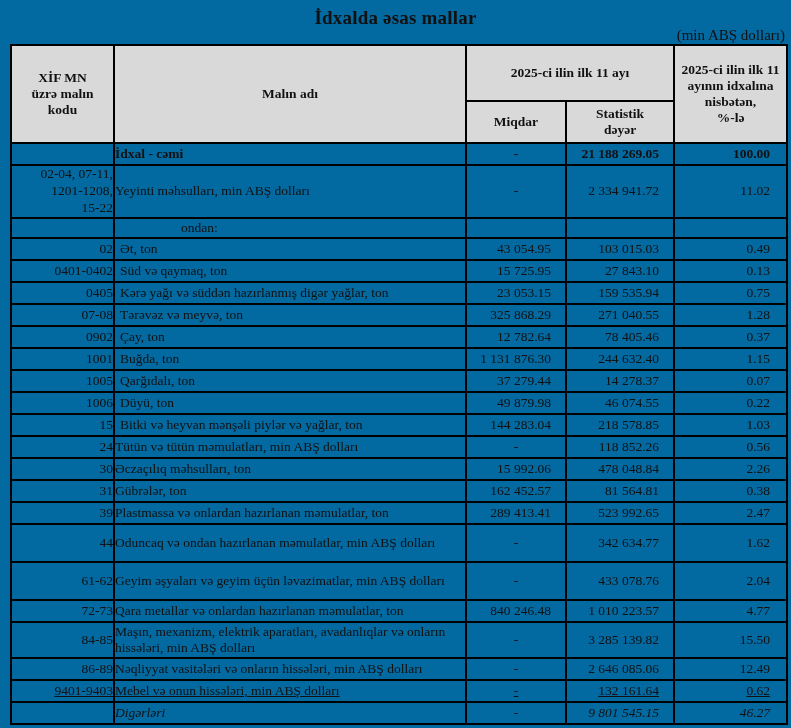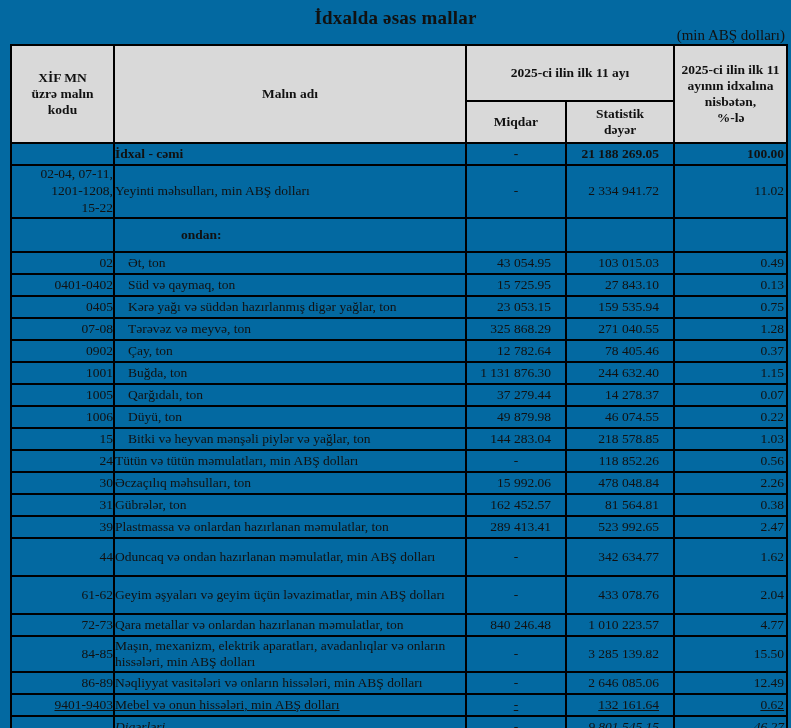--- a/index.html
+++ b/index.html
@@ -59,24 +59,24 @@
   tr.hrow2 { height: 42px; }
 
   td.code {
     text-align: right;
     padding-left: 4px;
     white-space: pre-line;
     line-height: 1.25;
   }
   td.name { text-align: left; padding-right: 4px; }
   td.name.ind0 { }
-  td.name.ind1 { padding-left: 13px; }
+  td.name.ind1 { padding-left: 5px; }
   td.name.ind2 { padding-left: 66px; }
   td.num { text-align: right; padding-right: 14px; }
-  td.num.share { padding-right: 2px; }
+  td.num.share { padding-right: 16px; }
   td.num.dash { text-align: center; padding-right: 0; }
   tr.bold td { font-weight: bold; }
 </style>
 </head>
 <body>
 
 <div class="page">
   <div class="title">İdxalda əsas mallar</div>
   <div class="unit-note">(min ABŞ dolları)</div>
 
@@ -116,21 +116,21 @@
         </tr>
         <tr style="height: 53px;">
           <td class="code">02-04, 07-11,
 1201-1208,
 15-22</td>
           <td class="name ind0">Yeyinti məhsulları, min ABŞ dolları</td>
           <td class="num dash">-</td>
           <td class="num">2 334 941.72</td>
           <td class="num share">11.02</td>
         </tr>
-        <tr style="height: 34px; font-weight: bold;">
+        <tr style="height: 20px;">
           <td class="code"></td>
           <td class="name ind2">ondan:</td>
           <td class="num"></td>
           <td class="num"></td>
           <td class="num share"></td>
         </tr>
         <tr style="height: 22px;">
           <td class="code">02</td>
           <td class="name ind1">Ət, ton</td>
           <td class="num">43 054.95</td>

